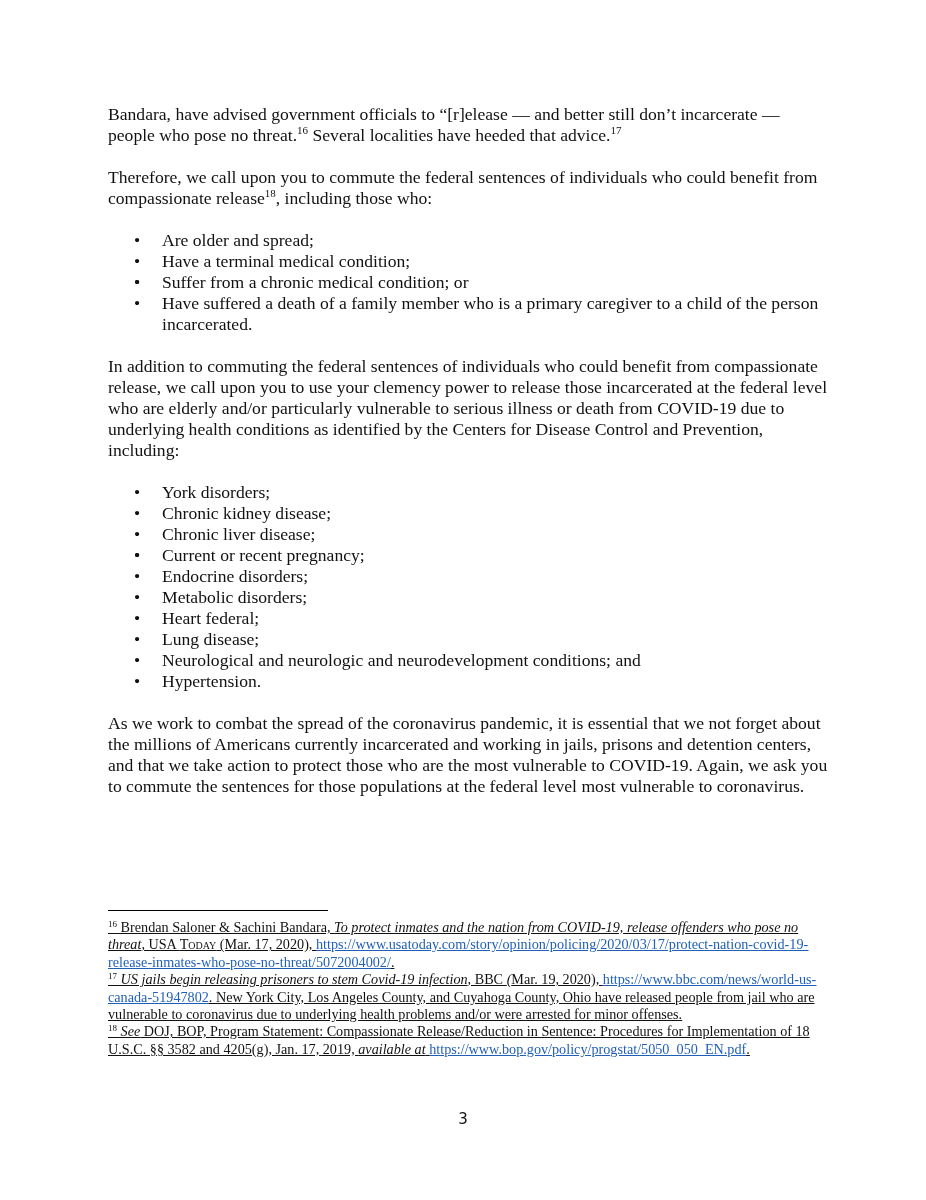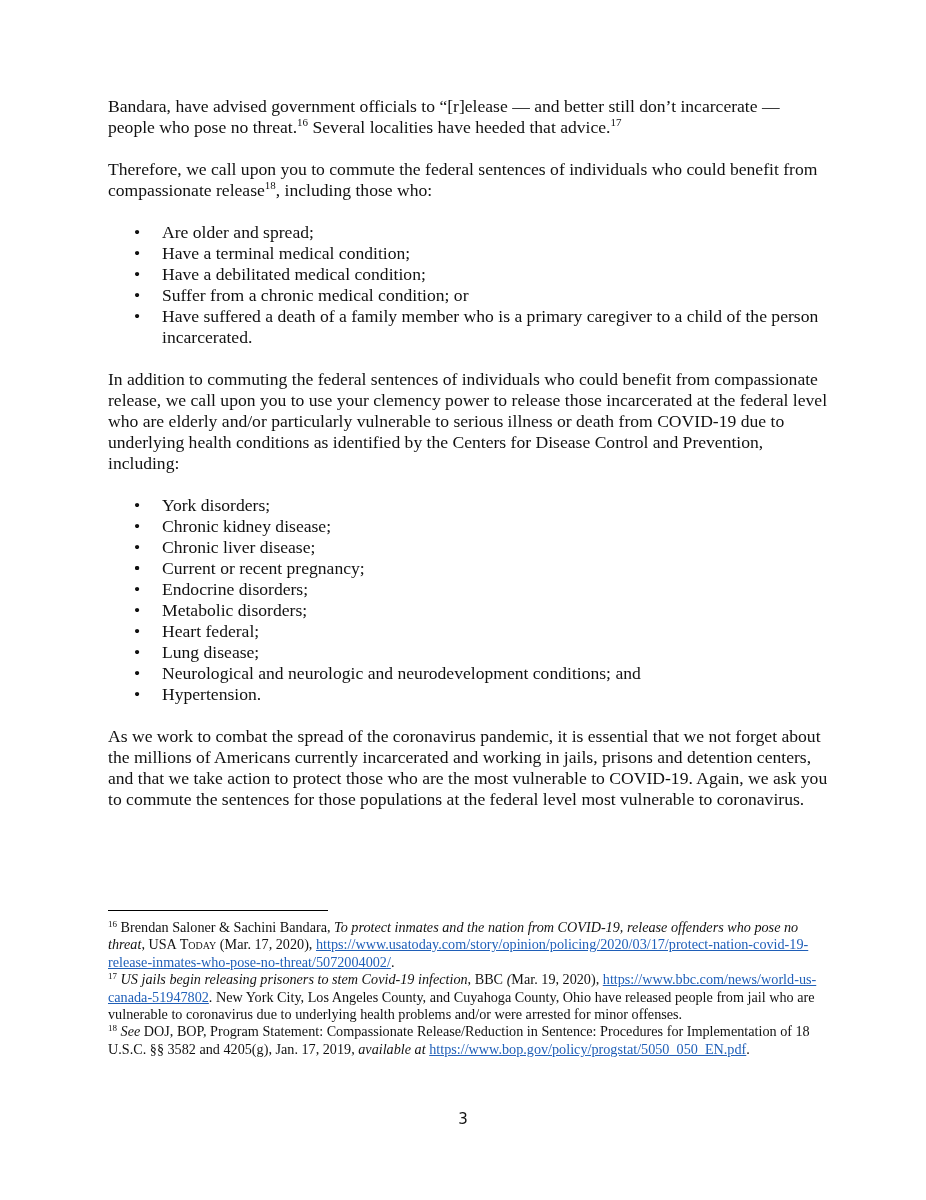--- a/index.html
+++ b/index.html
@@ -1,55 +1,55 @@
 <!DOCTYPE html>
 <html><head>
   <meta charset="utf-8">
   <style>
     html, body { margin: 0; padding: 0; background: #ffffff; }
     body { width: 926px; height: 1200px; position: relative; overflow: hidden; }
     .page {
-      position: absolute; left: 108px; top: 96px; width: 720px;
+      position: absolute; left: 108px; top: 104px; width: 720px;
       font-family: "Liberation Serif", serif; color: #111111;
       font-size: 17.6px; line-height: 21px;
     }
     p { margin: 0; }
     .para { margin-bottom: 21px; }
     sup { font-size: 11px; line-height: 0; vertical-align: 7px; }
     ul.bullets { list-style: none; margin: 0 0 21px 0; padding: 0; }
     ul.bullets li { position: relative; padding-left: 54px; }
     ul.bullets li .bullet { position: absolute; left: 26px; top: 0; }
     .footnotes {
       position: absolute; left: 108px; top: 909px; width: 720px;
       font-family: "Liberation Serif", serif; color: #111111;
       font-size: 14.2px; line-height: 17.4px;
     }
     .fn-rule { position: absolute; left: 108px; top: 910px; width: 220px; height: 0; border-top: 1.5px solid #000; }
-    .fn { margin: 0; }
+    .fn { margin: 0; text-decoration: underline; }
     .fn sup { font-size: 9px; vertical-align: 5px; }
     a.link { color: #1f5fb8; text-decoration: underline; }
     .sc { font-variant: small-caps; }
     .pagenum {
       position: absolute; left: 0; width: 926px; top: 1110px; text-align: center;
       font-family: "DejaVu Sans", sans-serif; font-size: 15px; color: #111;
     }
   </style>
 </head>
 <body>
 
 <div class="page">
   <p class="para"><span>Bandara, have advised government officials to “[r]elease — and better still don’t incarcerate — people who pose no threat.</span><sup>16</sup><span> Several localities have heeded that advice.</span><sup>17</sup></p>
 
   <p><span>Therefore, we call upon you to commute the federal sentences of individuals who could benefit from compassionate release</span><sup>18</sup><span>, including those who:</span></p>
   <div style="height:21px"></div>
 
   <ul class="bullets" id="list1">
       <li><span class="bullet">•</span><span>Are older and spread;</span></li>
       <li><span class="bullet">•</span><span>Have a terminal medical condition;</span></li>
-      <li><span class="bullet">•</span><span>Have a debilitated medical condition;</span></li>
+      <li><span class="bullet">•</span></li>
       <li><span class="bullet">•</span><span>Suffer from a chronic medical condition; or</span></li>
       <li><span class="bullet">•</span><span>Have suffered a death of a family member who is a primary caregiver to a child of the person incarcerated.</span></li>
     </ul>
 
   <p class="para">In addition to commuting the federal sentences of individuals who could benefit from compassionate release, we call upon you to use your clemency power to release those incarcerated at the federal level who are elderly and/or particularly vulnerable to serious illness or death from COVID-19 due to underlying health conditions as identified by the Centers for Disease Control and Prevention, including:</p>
 
   <ul class="bullets" id="list2">
       <li><span class="bullet">•</span><span>York disorders;</span></li>
       <li><span class="bullet">•</span><span>Chronic kidney disease;</span></li>
       <li><span class="bullet">•</span><span>Chronic liver disease;</span></li>

